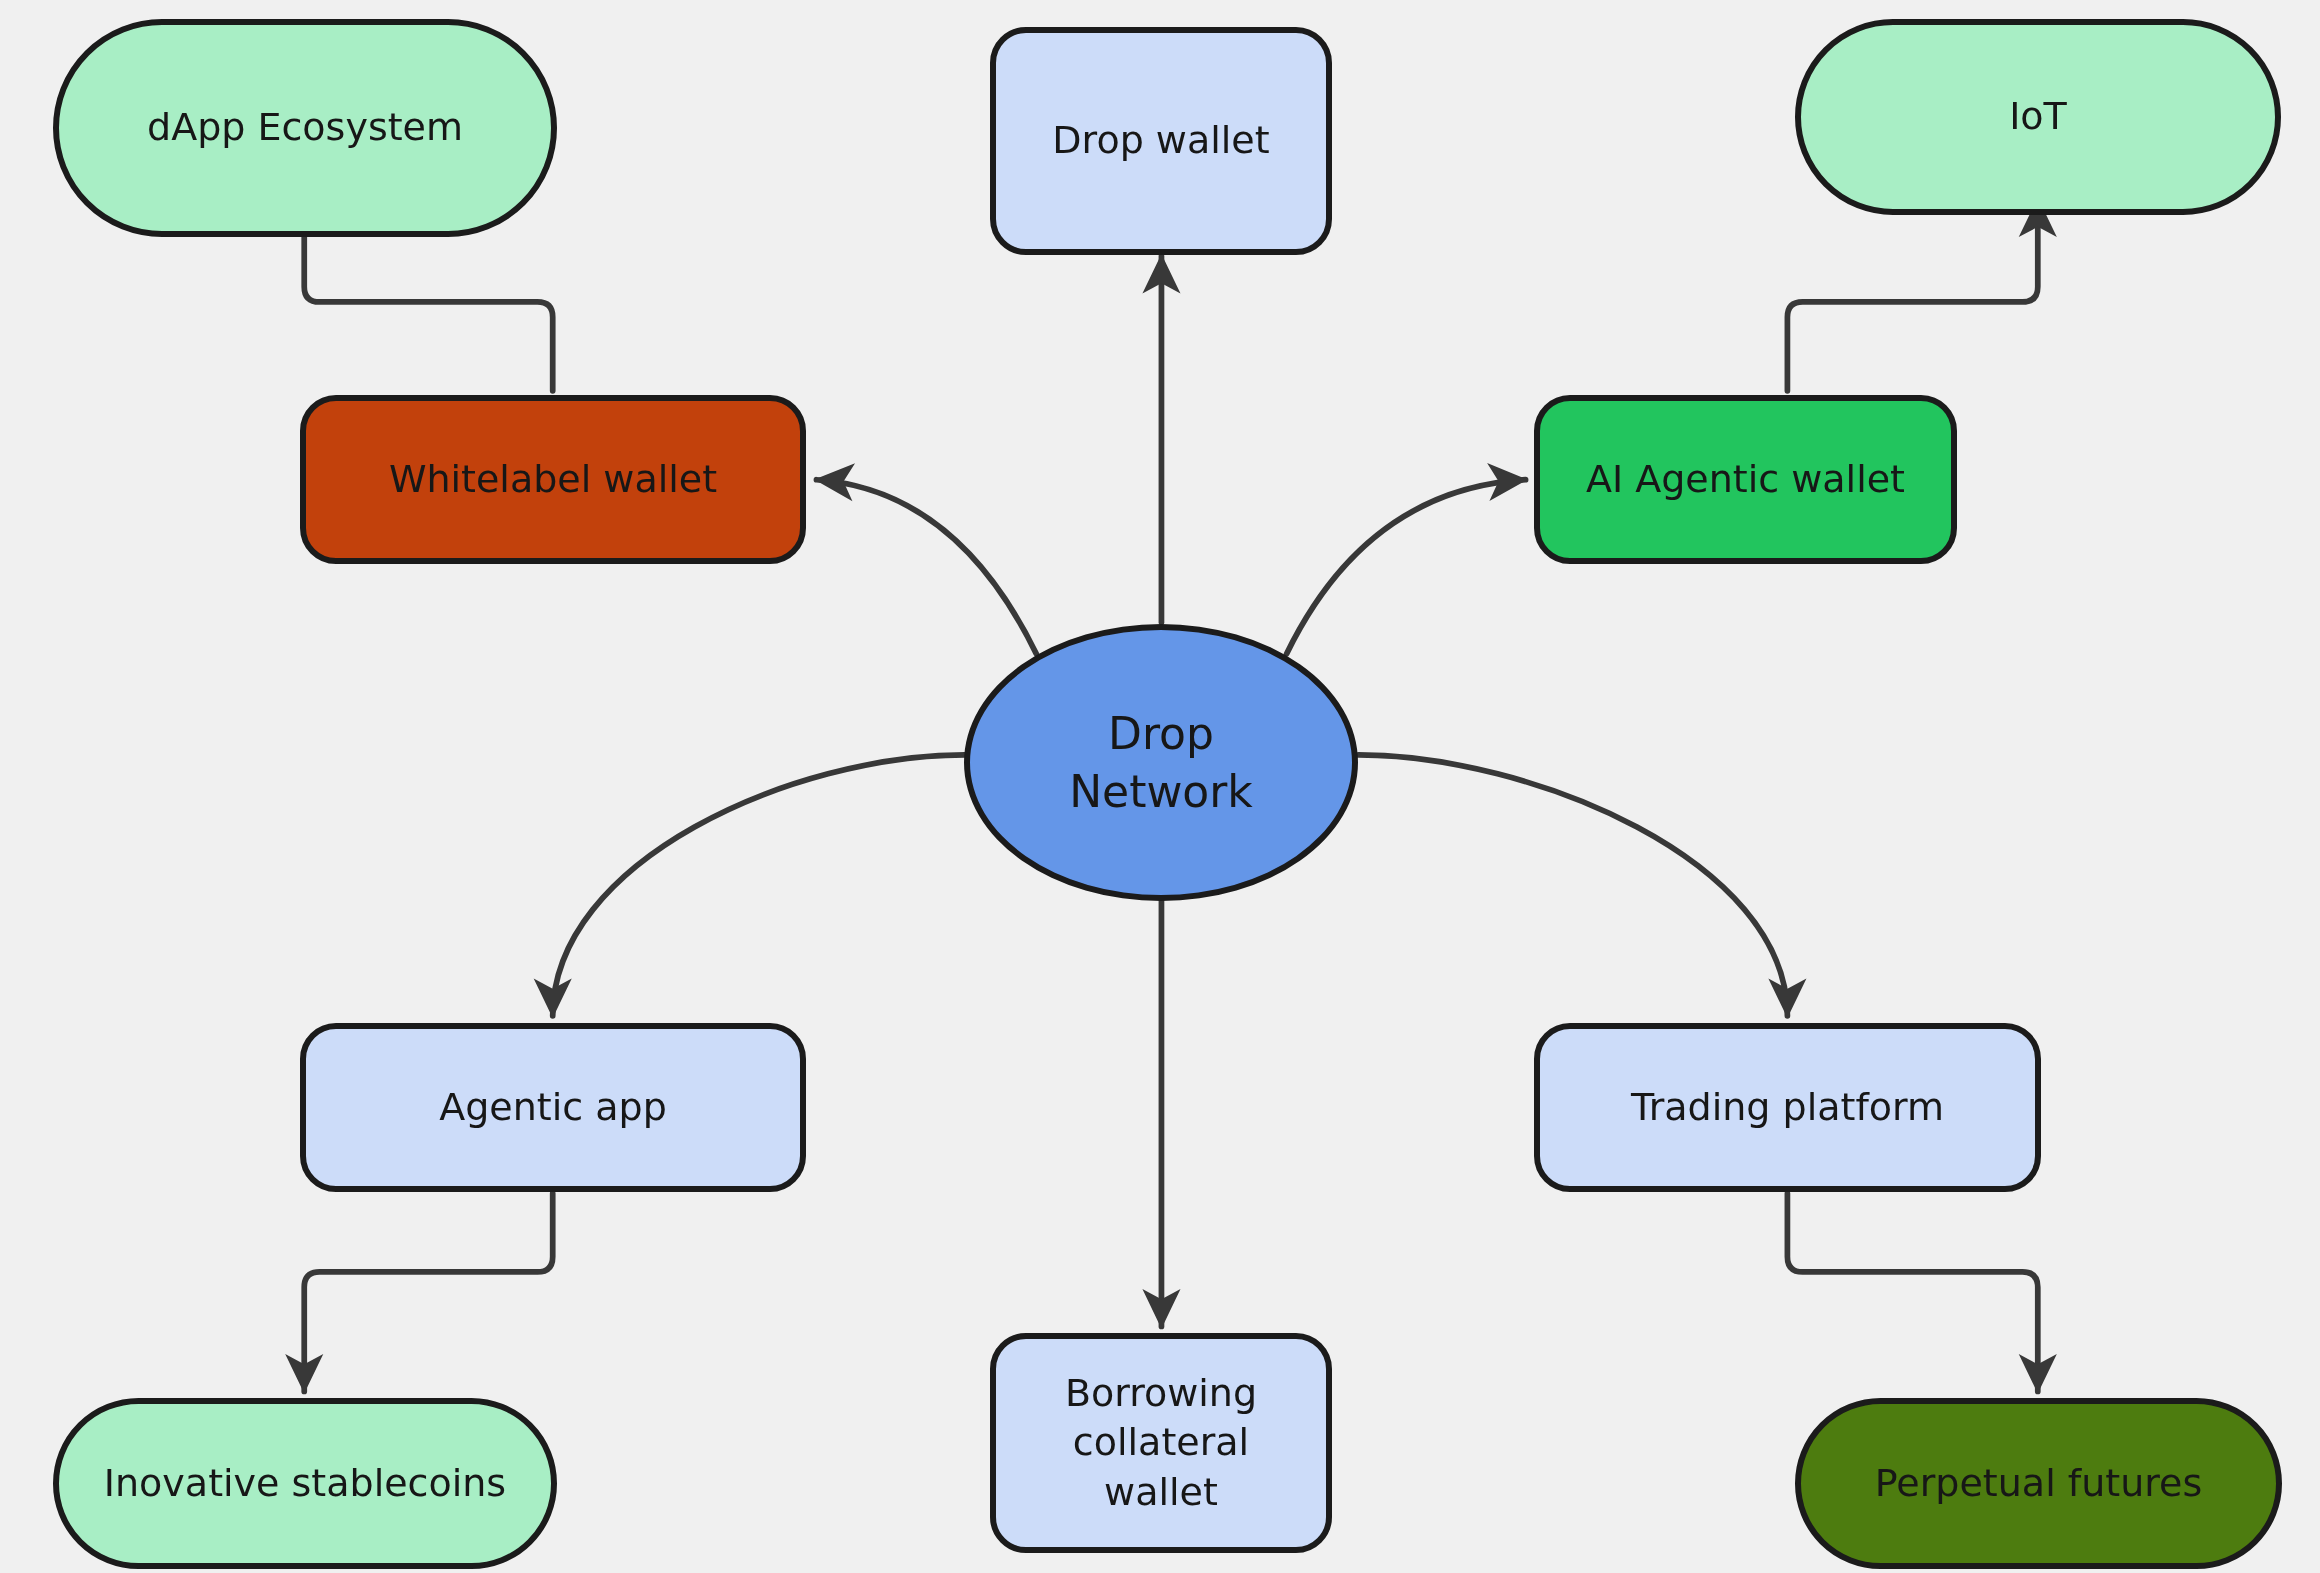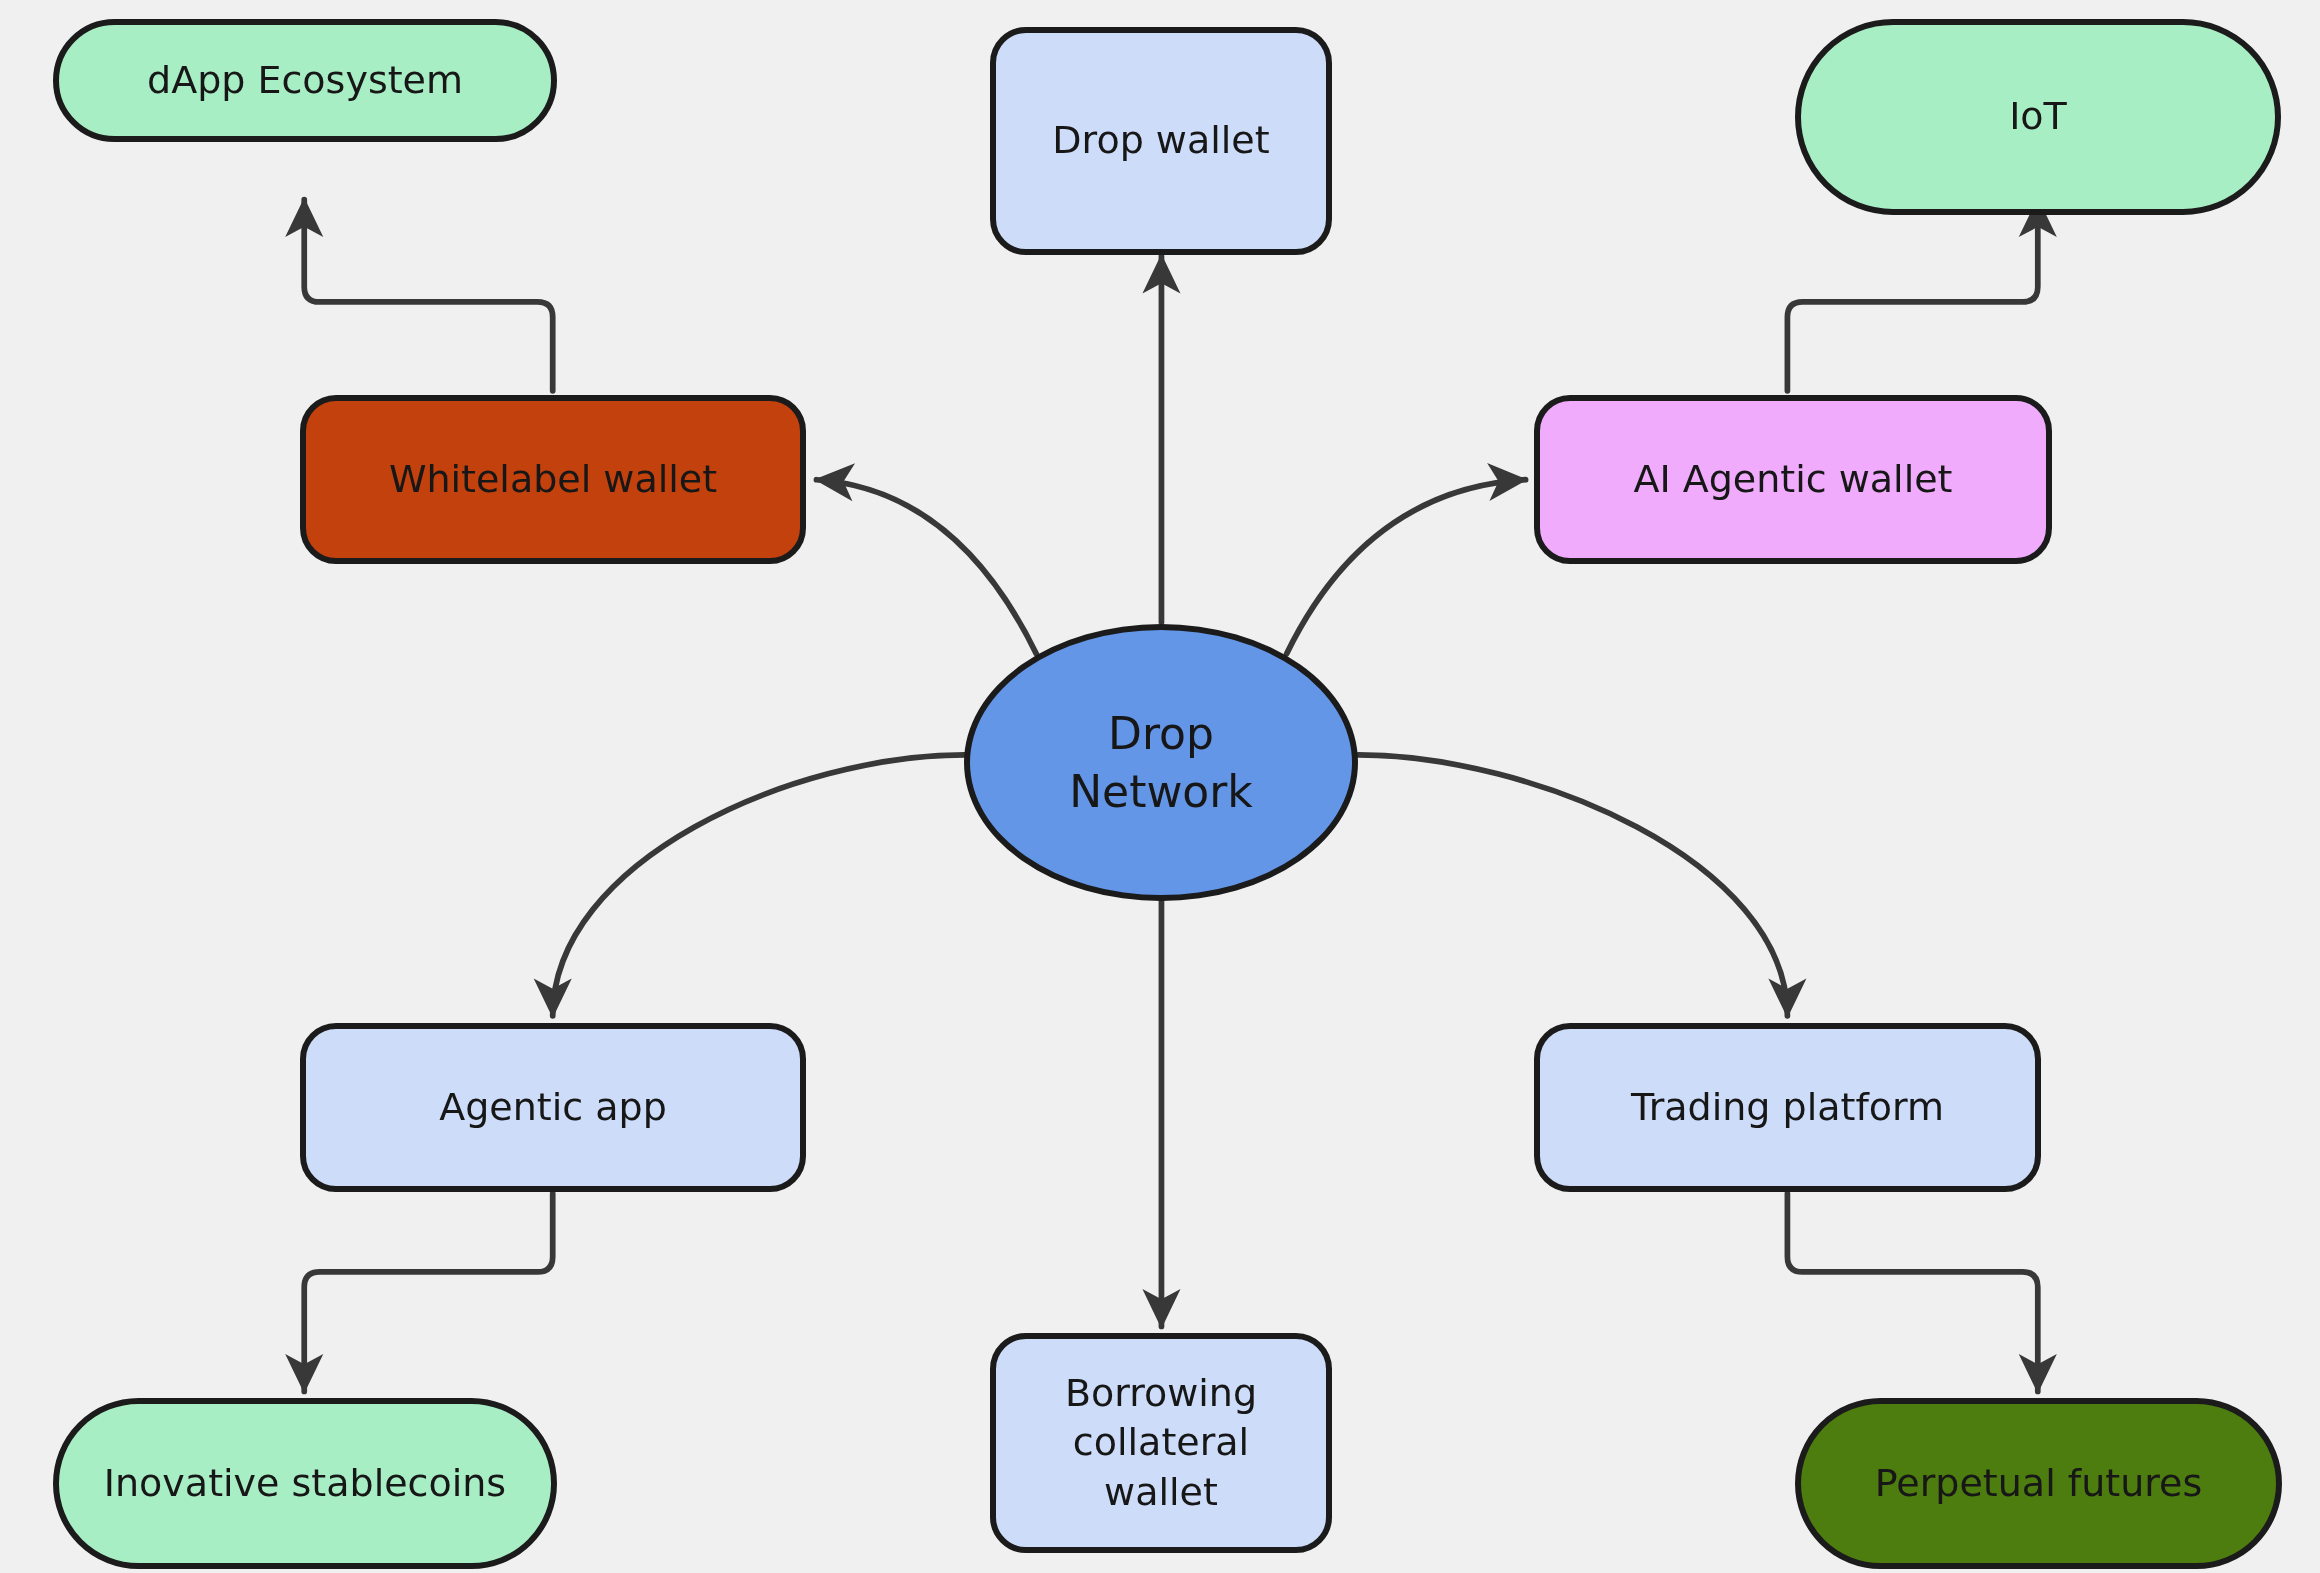--- a/index.html
+++ b/index.html
@@ -59,37 +59,37 @@
     <path class="edge" d="M 1084 684 Q 1000 512 854 502" marker-end="url(#arrow)"></path>
     <path class="edge" d="M 1346 684 Q 1430 512 1596 502" marker-end="url(#arrow)"></path>
     <path class="edge" d="M 1009 790 C 830 790 578 900 578 1063" marker-end="url(#arrow)"></path>
     <path class="edge" d="M 1421 790 C 1600 790 1870 900 1870 1063" marker-end="url(#arrow)"></path>
     <path class="edge" d="M 578 409 L 578 332 Q 578 316 562 316 L 334 316 Q 318 316 318 300 L 318 209" marker-end="url(#arrow)"></path>
     <path class="edge" d="M 1870 409 L 1870 332 Q 1870 316 1886 316 L 2116 316 Q 2132 316 2132 300 L 2132 209" marker-end="url(#arrow)"></path>
     <path class="edge" d="M 578 1249 L 578 1315 Q 578 1331 562 1331 L 334 1331 Q 318 1331 318 1347 L 318 1456" marker-end="url(#arrow)"></path>
     <path class="edge" d="M 1870 1249 L 1870 1315 Q 1870 1331 1886 1331 L 2116 1331 Q 2132 1331 2132 1347 L 2132 1456" marker-end="url(#arrow)"></path>
   </svg>
 
-  <div class="node shape-pill" style="left: 53px; top: 19px; width: 504px; height: 123px; background-color: rgb(168, 238, 197);">
+  <div class="node shape-pill" style="left: 53px; top: 19px; width: 504px; height: 218px; background-color: rgb(168, 238, 197);">
     <span class="line">dApp Ecosystem</span>
   </div>
 
   <div class="node shape-rect" style="left: 990px; top: 27px; width: 342px; height: 228px; background-color: rgb(204, 220, 249);">
     <span class="line">Drop wallet</span>
   </div>
 
   <div class="node shape-pill" style="left: 1795px; top: 19px; width: 486px; height: 196px; background-color: rgb(168, 238, 197);">
     <span class="line">IoT</span>
   </div>
 
   <div class="node shape-rect" style="left: 300px; top: 395px; width: 506px; height: 169px; background-color: #c2410c;">
     <span class="line">Whitelabel wallet</span>
   </div>
 
-  <div class="node shape-rect" style="left: 1534px; top: 395px; width: 518px; height: 169px; background-color: #f0abfc;">
+  <div class="node shape-rect" style="left: 1534px; top: 395px; width: 423px; height: 169px; background-color: #22c55e;">
     <span class="line">AI Agentic wallet</span>
   </div>
 
   <div class="node shape-ellipse" style="left: 964px; top: 624px; width: 394px; height: 277px; background-color: rgb(100, 150, 232);">
     <span class="line">Drop</span>
     <span class="line">Network</span>
   </div>
 
   <div class="node shape-rect" style="left: 300px; top: 1023px; width: 506px; height: 169px; background-color: rgb(204, 220, 249);">
     <span class="line">Agentic app</span>

